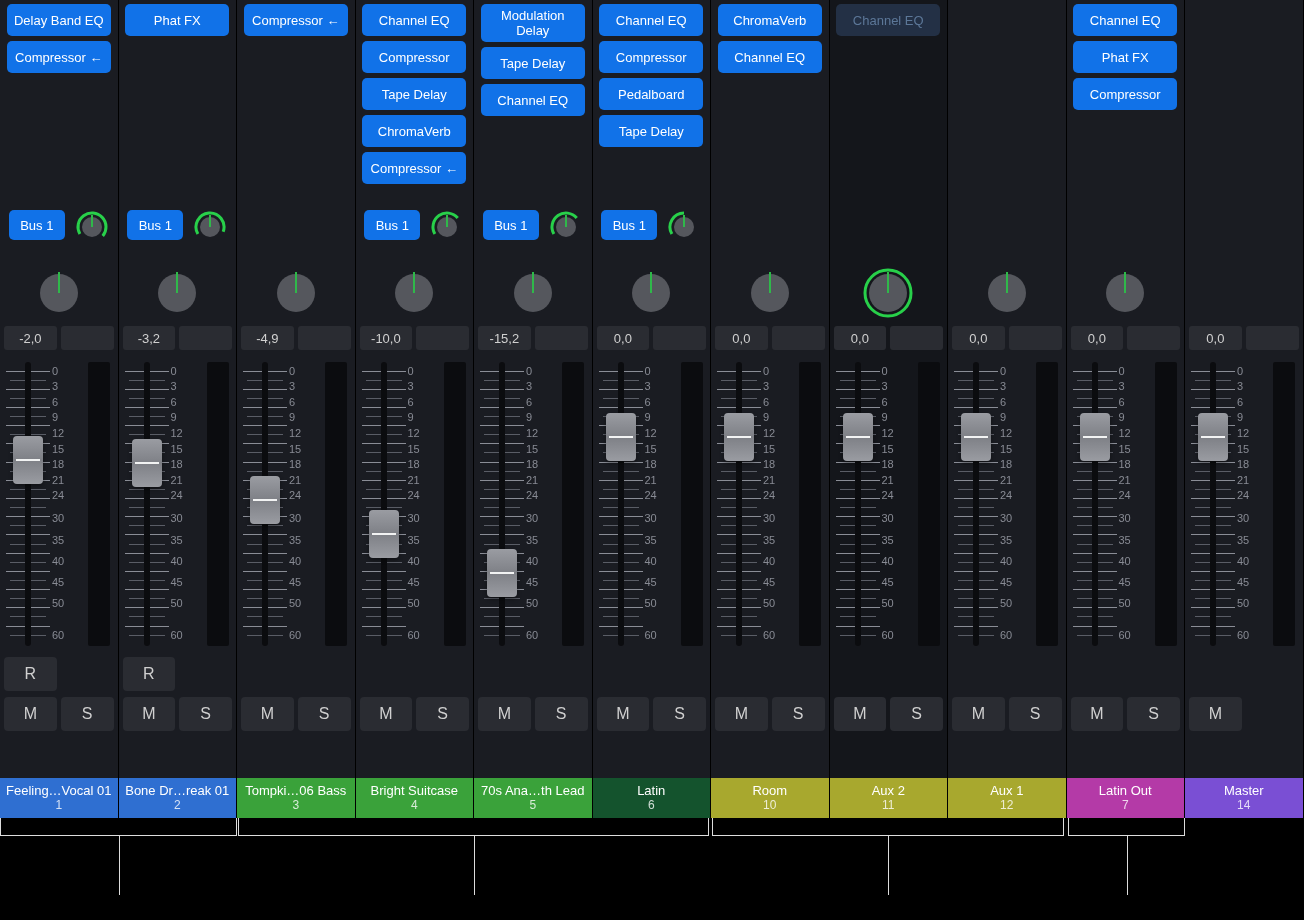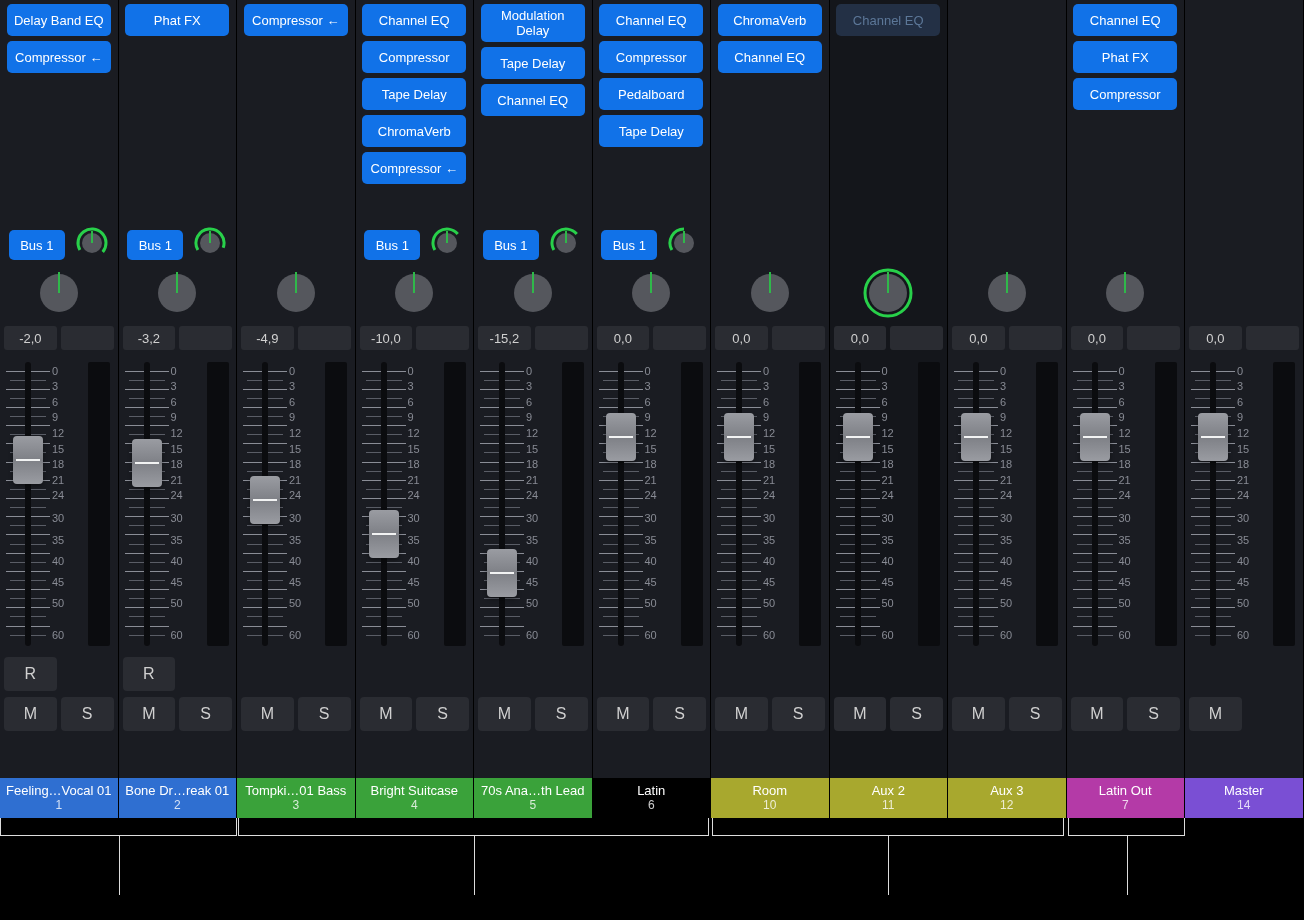--- a/index.html
+++ b/index.html
@@ -26,21 +26,21 @@
     border-radius: 5px;
     text-align: center;
     cursor: pointer;
     min-height: 32px;
     width: 104px;
     display: flex;
     align-items: center;
     justify-content: center;
   }
 
-  .send-row { height: 50px; display: flex; align-items: flex-end; justify-content: center; gap: 10px; padding: 0 6px; }
+  .send-row { height: 50px; display: flex; align-items: flex-start; justify-content: center; gap: 10px; padding: 0 6px; }
   .send-btn {
     background: #1172e8;
     color: #fff;
     font-size: 13px;
     padding: 4px 10px;
     border-radius: 5px;
     min-width: 56px;
     height: 30px;
     display: flex;
     align-items: center;
@@ -172,21 +172,21 @@
     position: absolute;
     left: 50%;
     top: 17px;
     width: 1px;
     height: 60px;
     background: #ddd;
   }
 
   .c-blue { background:#2f6fd1; }
   .c-green{ background:#3aa23a; }
-  .c-gold { background:#000000; }
+  .c-gold { background:#14532d; }
   .c-olive{ background:#a8a82e; }
   .c-purple{background:#b43aa7; }
   .c-violet{background:#7a4fd4; }
 </style>
 </head>
 <body>
 
 <div class="mixer" id="mixer">
     <div class="strip">
       <div class="plugins">
@@ -464,21 +464,21 @@
           <span style="top:96%">60</span>
     </div>
     <div class="meter"></div>
       </div>
       <div class="btn-row top"></div>
       <div class="btn-row">
         <div class="btn">M</div>
         <div class="btn">S</div>
       </div>
       <div class="label-row c-green">
-        <span>Tompki…01 Bass</span>
+        <span>Tompki…06 Bass</span>
                  <span class="num">3</span>
       </div>
     </div>
     <div class="strip">
       <div class="plugins">
         <div class="plugin">Channel EQ</div>
         <div class="plugin">Compressor</div>
         <div class="plugin">Tape Delay</div>
         <div class="plugin">ChromaVerb</div>
         <div class="plugin">Compressor ←</div>
@@ -1021,21 +1021,21 @@
           <span style="top:96%">60</span>
     </div>
     <div class="meter"></div>
       </div>
       <div class="btn-row top"></div>
       <div class="btn-row">
         <div class="btn">M</div>
         <div class="btn">S</div>
       </div>
       <div class="label-row c-olive">
-        <span>Aux 3</span>
+        <span>Aux 1</span>
                  <span class="num">12</span>
       </div>
     </div>
     <div class="strip">
       <div class="plugins">
         <div class="plugin">Channel EQ</div>
         <div class="plugin">Phat FX</div>
         <div class="plugin">Compressor</div>
       </div>
       <div class="send-row"></div>

